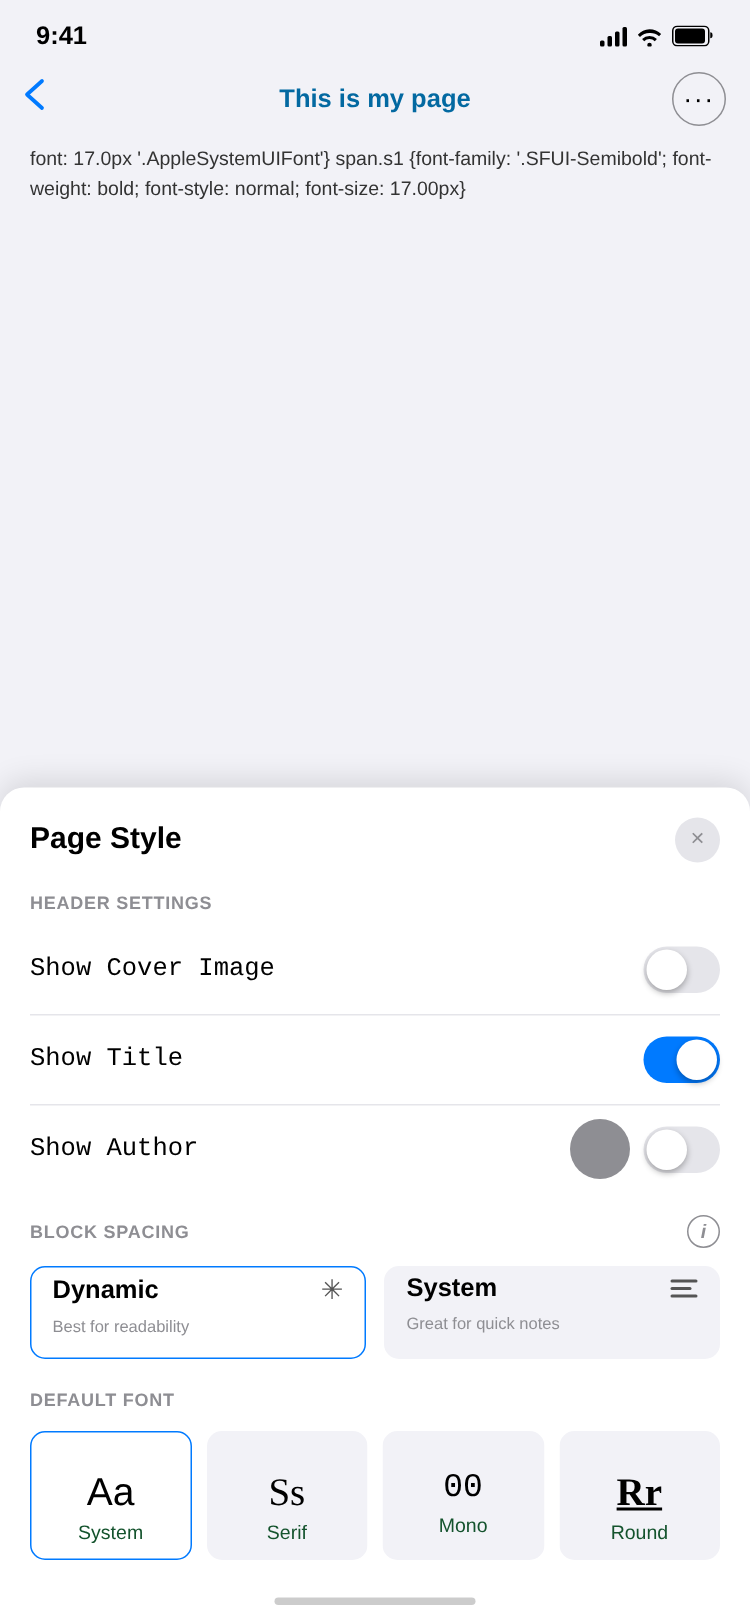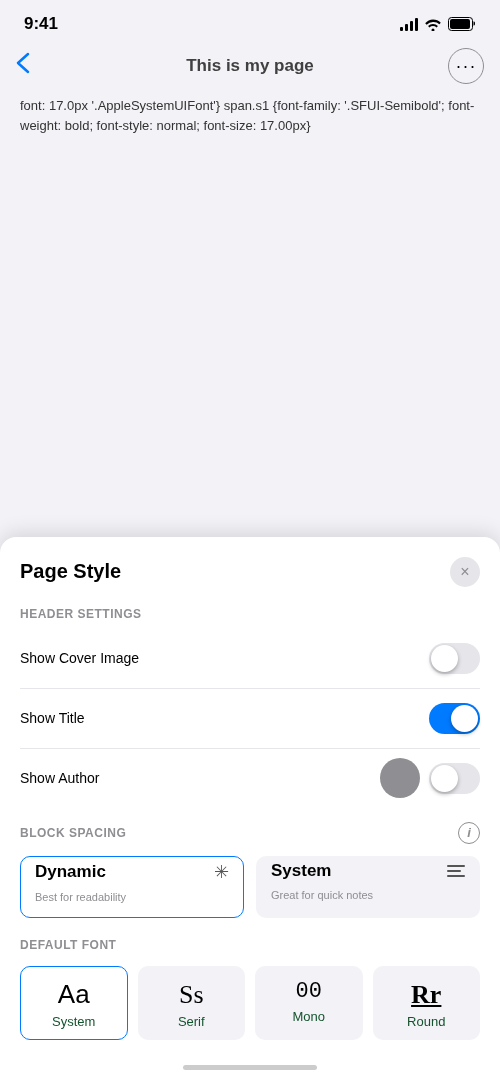--- a/index.html
+++ b/index.html
@@ -53,21 +53,21 @@
     }
     .nav-back {
       font-size: 24px;
       color: #007aff;
       cursor: pointer;
       width: 36px;
     }
     .nav-title {
       font-size: 17px;
       font-weight: 600;
-      color: #404040;
+      color: #0369a1;
     }
     .nav-more {
       width: 36px;
       height: 36px;
       border-radius: 50%;
       border: 1.5px solid #8e8e93;
       display: flex;
       align-items: center;
       justify-content: center;
       cursor: pointer;
@@ -140,22 +140,23 @@
     }
 
     
     .toggle-row {
       display: flex;
       align-items: center;
       justify-content: space-between;
       padding: 10px 0;
     }
     .toggle-label {
-      font-size: 14px;
-      color: #000;
+      font-size: 17px;
+      color: #000;
+      font-family: Liberation Mono, monospace;
     }
     .toggle {
       width: 51px;
       height: 31px;
       border-radius: 16px;
       position: relative;
       cursor: pointer;
       transition: background 0.2s;
     }
     .toggle.off {
@@ -264,21 +265,21 @@
 
     
     .font-options {
       display: flex;
       gap: 10px;
     }
     .font-option {
       flex: 1;
       border-radius: 10px;
       background: #f2f2f7;
-      padding: 12px 8px 10px;
+      padding: 24px 8px 10px;
       display: flex;
       flex-direction: column;
       align-items: center;
       cursor: pointer;
       border: 1.5px solid transparent;
     }
     .font-option.selected {
       border-color: #007aff;
       background: #fff;
     }

